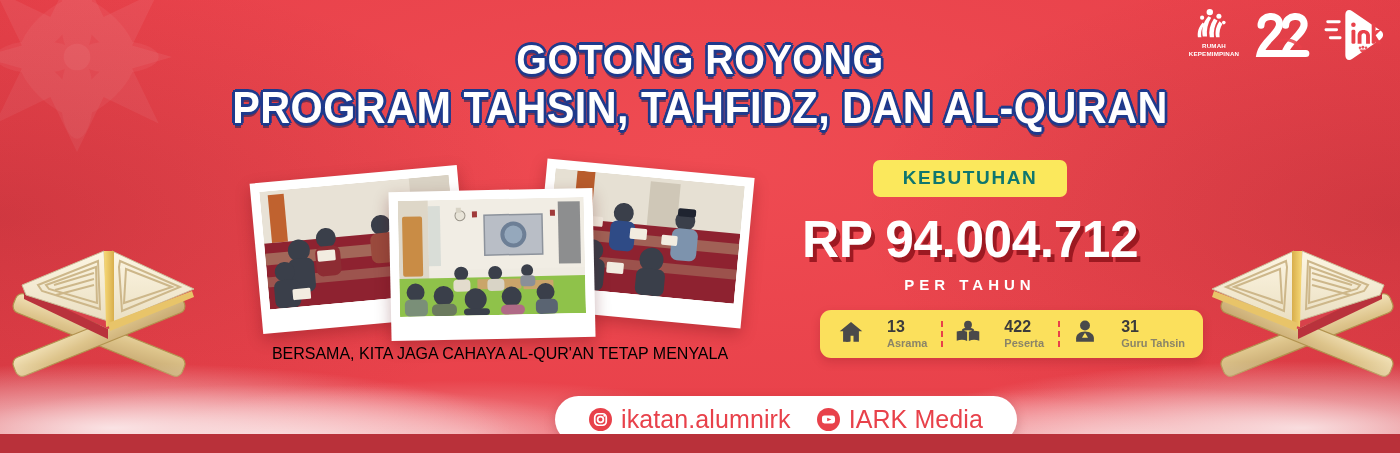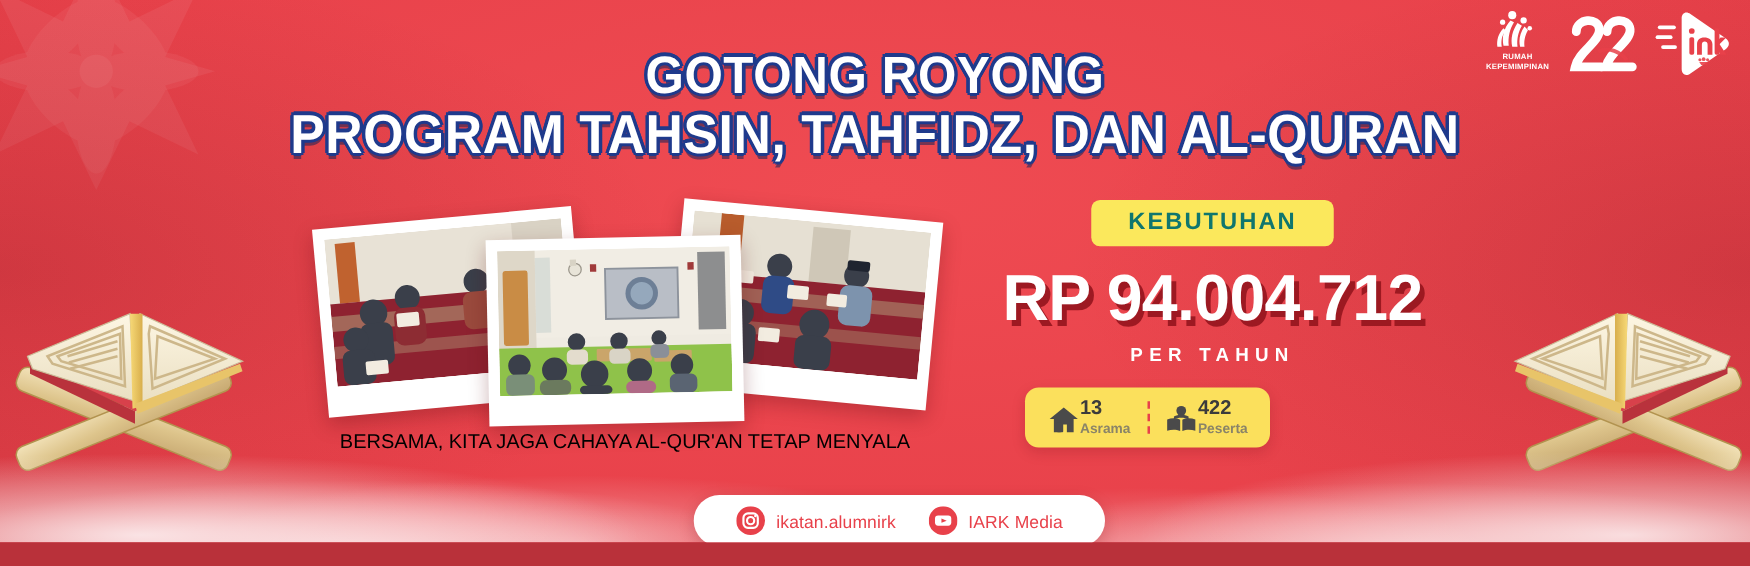--- a/index.html
+++ b/index.html
@@ -137,21 +137,21 @@
   .stats{
     position:absolute; left:820px; top:310px;
     display:flex; align-items:stretch;
     background:#fbe05c;
     border-radius:11px;
     padding:6px 4px;
     z-index:7;
     box-shadow:0 4px 10px rgba(120,20,28,.22);
   }
   .stat{
-    display:flex; align-items:flex-end; gap:0;
+    display:flex; align-items:flex-start; gap:23px;
     padding:3px 14px;
     position:relative;
   }
   .stat + .stat::before{
     content:"";
     position:absolute; left:0; top:5px; bottom:5px;
     border-left:2px dashed #e8414a;
   }
   .stat .sicon{ width:26px; height:26px; flex:none; }
   .stat .sicon svg{ width:100%; height:100%; display:block; fill:#4a4a4a; }
@@ -165,21 +165,21 @@
     display:flex; align-items:center; gap:26px;
     background:#ffffff;
     border-radius:26px;
     padding:9px 34px;
     z-index:8;
     box-shadow:0 4px 12px rgba(110,15,22,.22);
   }
   .social-item{ display:flex; align-items:center; gap:9px; }
   .social-item .soc-ic{ width:23px; height:23px; flex:none; }
   .social-item .soc-ic svg{ width:100%; height:100%; display:block; }
-  .social-item .soc-tx{ color:#e8414a; font-size:14px; letter-spacing:.1px; }
+  .social-item .soc-tx{ color:#e8414a; font-size:25px; letter-spacing:.1px; }
 
   
   .logos{
     position:absolute; right:14px; top:6px;
     display:flex; align-items:flex-start; gap:10px;
     z-index:8;
   }
   .logo-rk{ width:56px; text-align:center; }
   .logo-rk svg{ width:42px; height:36px; display:block; margin:0 auto; }
   .logo-rk .rk-t1,.logo-rk .rk-t2{
@@ -452,20 +452,33 @@
           <path d="M1.6 11.6c3.2-1.1 6.6-1.2 9.6.2v8.4c-3-1.4-6.4-1.3-9.6-.2z"></path>
           <path d="M22.4 11.6c-3.2-1.1-6.6-1.2-9.6.2v8.4c3-1.4 6.4-1.3 9.6-.2z"></path>
         </svg>
       </span>
       <span class="stxt">
         <span class="snum" style="display:block">422</span>
         <span class="slbl" style="display:block">Peserta</span>
       </span>
     </div>
 
+    <div class="stat">
+      <span class="sicon">
+        <svg viewBox="0 0 24 24" aria-hidden="true">
+          <circle cx="12" cy="6" r="4.6"></circle>
+          <path d="M12 11.6c-4.6 0-8.2 2.6-8.2 6.1V21h16.4v-3.3c0-3.5-3.6-6.1-8.2-6.1z"></path>
+          <path d="M12 12.6 9.2 17.2h5.6z" fill="#fbe05c"></path>
+        </svg>
+      </span>
+      <span class="stxt">
+        <span class="snum" style="display:block">31</span>
+        <span class="slbl" style="display:block">Guru Tahsin</span>
+      </span>
+    </div>
 
   </div>
 
   <div class="social">
     <a class="social-item" href="#" style="text-decoration:none">
       <span class="soc-ic">
         <svg viewBox="0 0 24 24" aria-hidden="true">
           <circle cx="12" cy="12" r="12" fill="#e8414a"></circle>
           <rect x="6" y="6" width="12" height="12" rx="3.8" fill="none" stroke="#fff" stroke-width="1.8"></rect>
           <circle cx="12" cy="12" r="3" fill="none" stroke="#fff" stroke-width="1.8"></circle>

